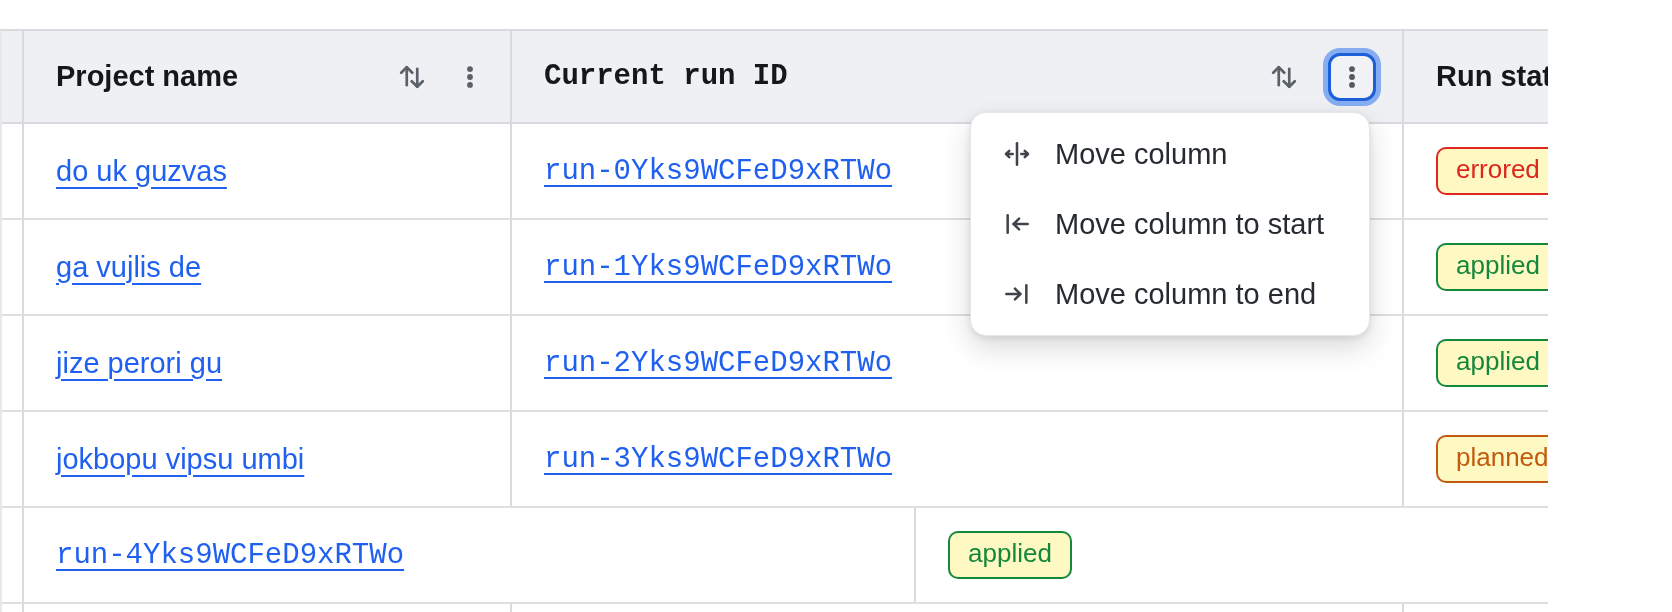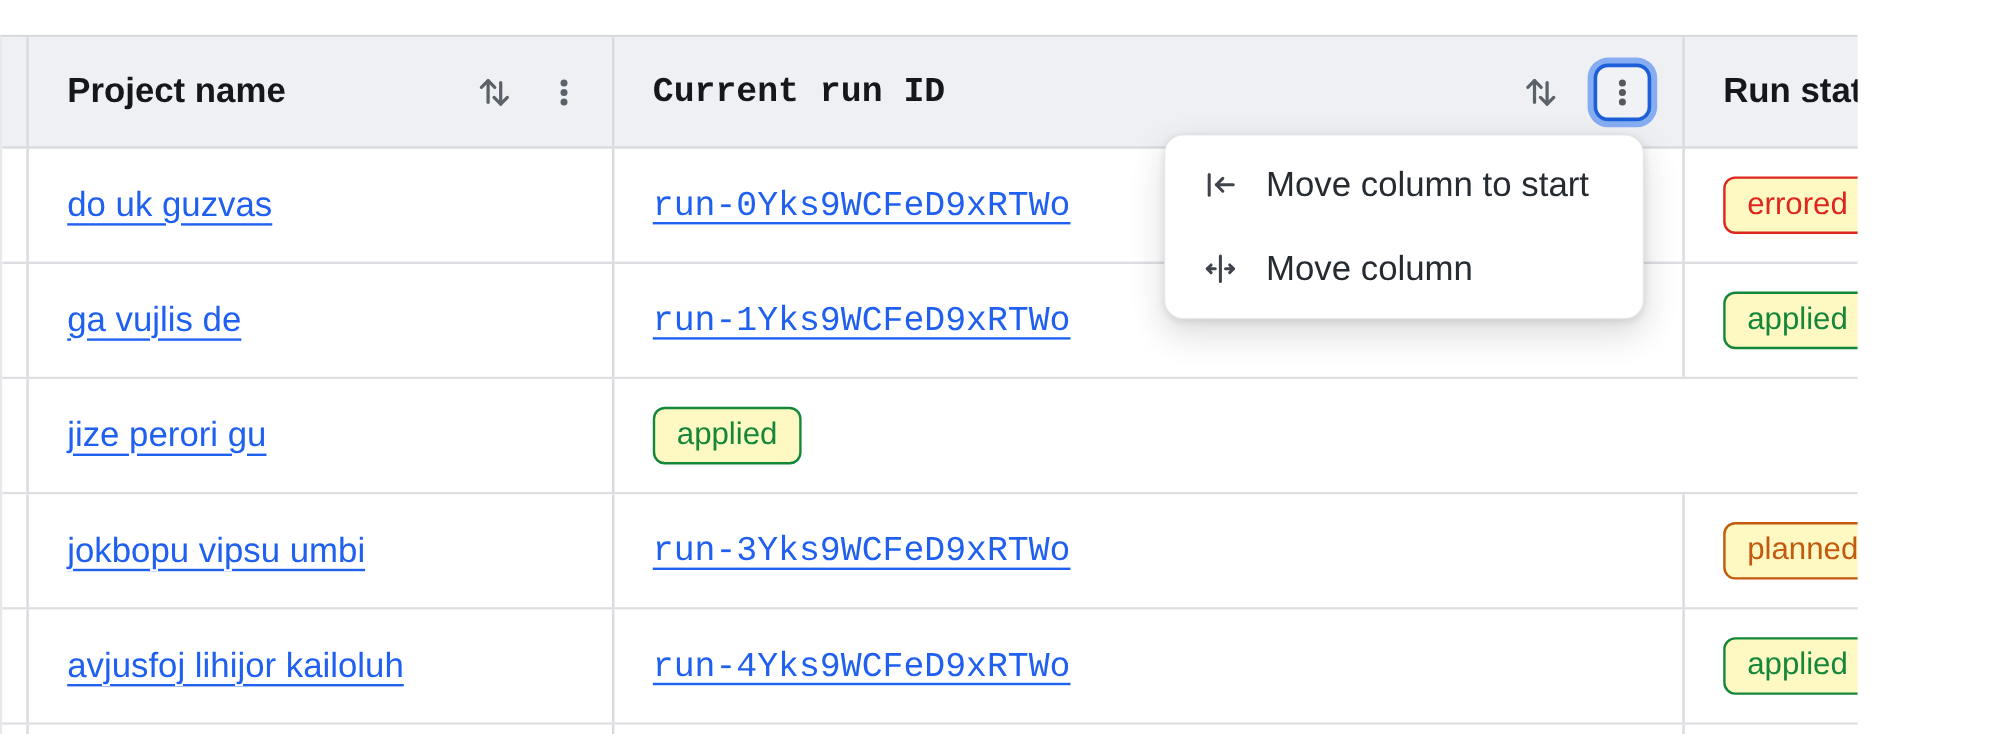--- a/index.html
+++ b/index.html
@@ -215,43 +215,43 @@
     <div class="bcell col-status">
       <span class="badge" style="color: rgb(21, 135, 59);">applied</span>
     </div>
   </div>
 
   <div class="trow">
     <div class="col-gutter"></div>
     <div class="bcell col-project">
       <a class="link">jize perori gu</a>
     </div>
+    <div class="bcell col-run">
+      <a class="link">run-2Yks9WCFeD9xRTWo</a>
+    </div>
     <div class="bcell col-status">
       <span class="badge" style="color: rgb(21, 135, 59);">applied</span>
     </div>
   </div>
 
   <div class="trow">
     <div class="col-gutter"></div>
     <div class="bcell col-project">
       <a class="link">jokbopu vipsu umbi</a>
     </div>
     <div class="bcell col-run">
       <a class="link">run-3Yks9WCFeD9xRTWo</a>
     </div>
     <div class="bcell col-status">
       <span class="badge" style="color: rgb(194, 90, 15); text-align: right;">planned</span>
     </div>
   </div>
 
   <div class="trow">
     <div class="col-gutter"></div>
-    <div class="bcell col-project">
-      <a class="link">avjusfoj lihijor kailoluh</a>
-    </div>
     <div class="bcell col-run">
       <a class="link">run-4Yks9WCFeD9xRTWo</a>
     </div>
     <div class="bcell col-status">
       <span class="badge" style="color: rgb(21, 135, 59);">applied</span>
     </div>
   </div>
 
   <div class="trow">
     <div class="col-gutter"></div>
@@ -262,33 +262,41 @@
       
     </div>
     <div class="bcell col-status">
       
     </div>
   </div>
 </div>
   </div>
 
   <div class="menu">
-    <div class="menu-item">
-      <svg width="32" height="32" viewBox="0 0 24 24" fill="none" stroke="#3f444c" stroke-width="1.9" stroke-linecap="round" stroke-linejoin="round">
-        <line x1="5" y1="5.5" x2="5" y2="18.5"></line>
-        <line x1="20" y1="12" x2="9.5" y2="12"></line>
-          <polyline points="13.5,8 9.5,12 13.5,16"></polyline>
-      </svg>
-      <span>Move column to start</span>
-    </div>
     <div class="menu-item">
       <svg width="32" height="32" viewBox="0 0 24 24" fill="none" stroke="#3f444c" stroke-width="1.9" stroke-linecap="round" stroke-linejoin="round">
         <line x1="12" y1="4" x2="12" y2="20"></line>
         <line x1="8.8" y1="12" x2="3.8" y2="12"></line>
           <polyline points="6.2,9.6 3.8,12 6.2,14.4"></polyline>
         <line x1="15.2" y1="12" x2="20.2" y2="12"></line>
           <polyline points="17.8,9.6 20.2,12 17.8,14.4"></polyline>
       </svg>
       <span>Move column</span>
     </div>
+    <div class="menu-item">
+      <svg width="32" height="32" viewBox="0 0 24 24" fill="none" stroke="#3f444c" stroke-width="1.9" stroke-linecap="round" stroke-linejoin="round">
+        <line x1="5" y1="5.5" x2="5" y2="18.5"></line>
+        <line x1="20" y1="12" x2="9.5" y2="12"></line>
+          <polyline points="13.5,8 9.5,12 13.5,16"></polyline>
+      </svg>
+      <span>Move column to start</span>
+    </div>
+    <div class="menu-item">
+      <svg width="32" height="32" viewBox="0 0 24 24" fill="none" stroke="#3f444c" stroke-width="1.9" stroke-linecap="round" stroke-linejoin="round">
+        <line x1="19" y1="5.5" x2="19" y2="18.5"></line>
+        <line x1="4" y1="12" x2="14.5" y2="12"></line>
+          <polyline points="10.5,8 14.5,12 10.5,16"></polyline>
+      </svg>
+      <span>Move column to end</span>
+    </div>
   </div>
 
 </div>
 
 </body></html>

